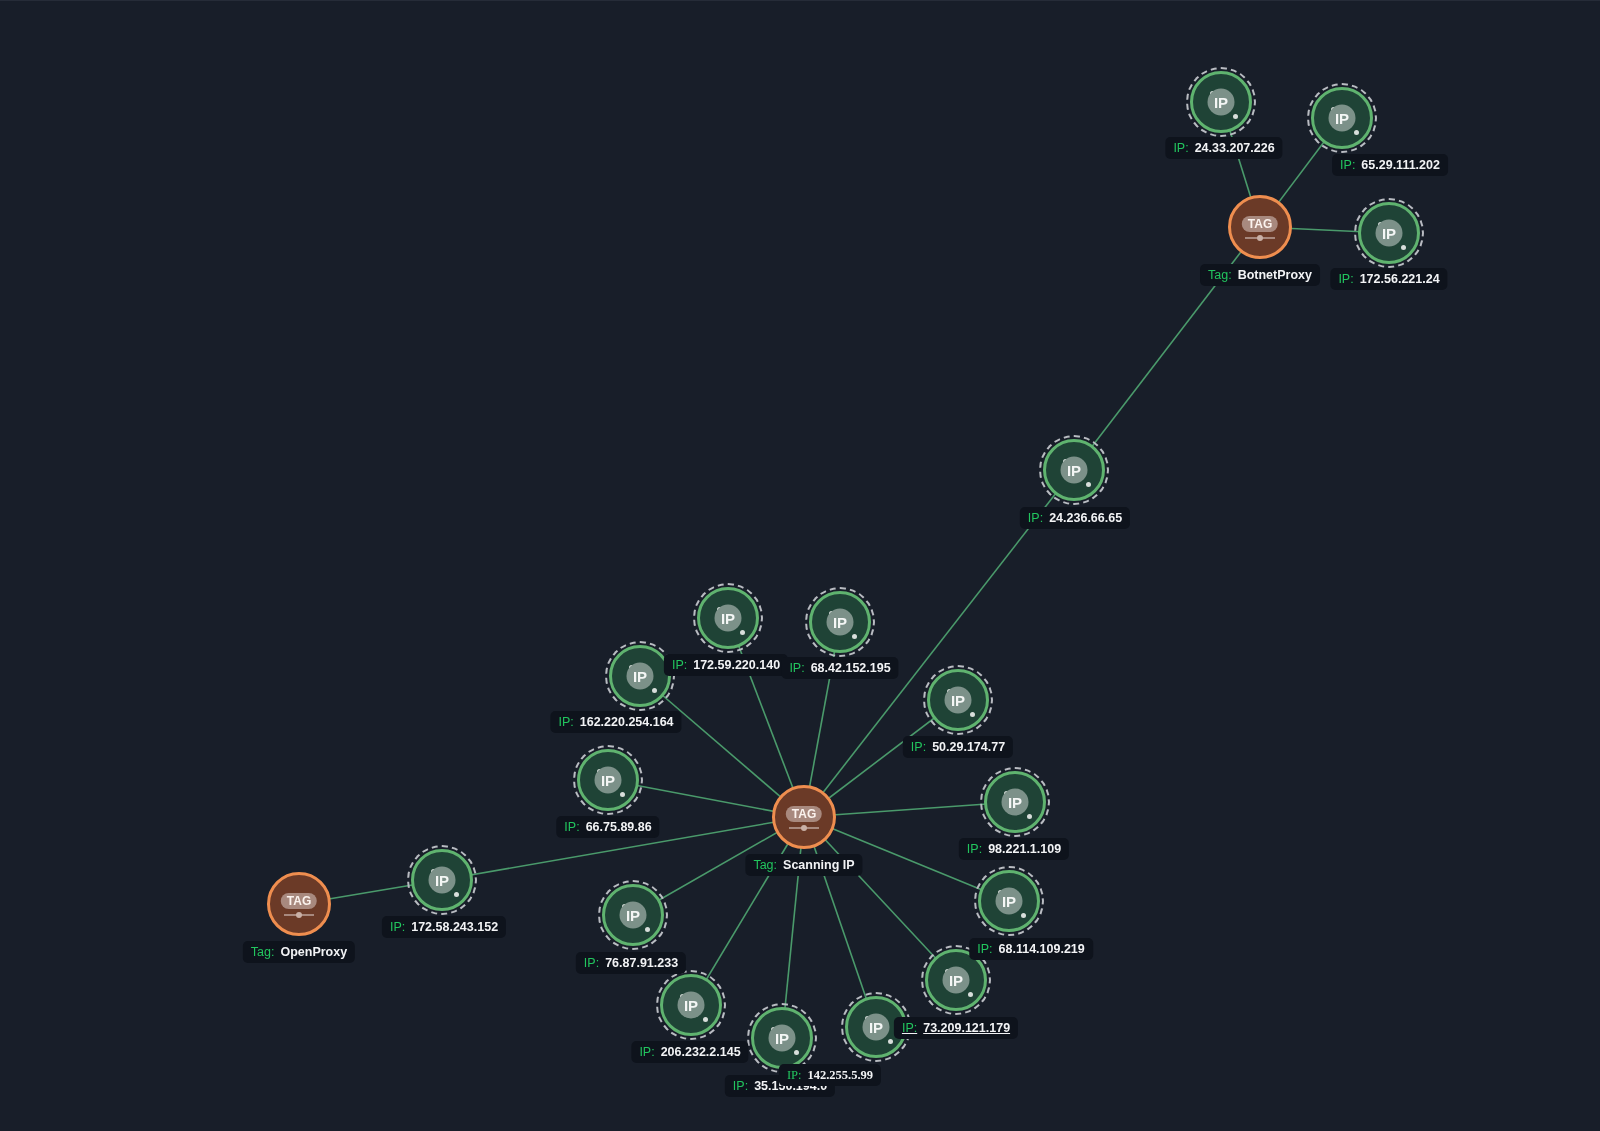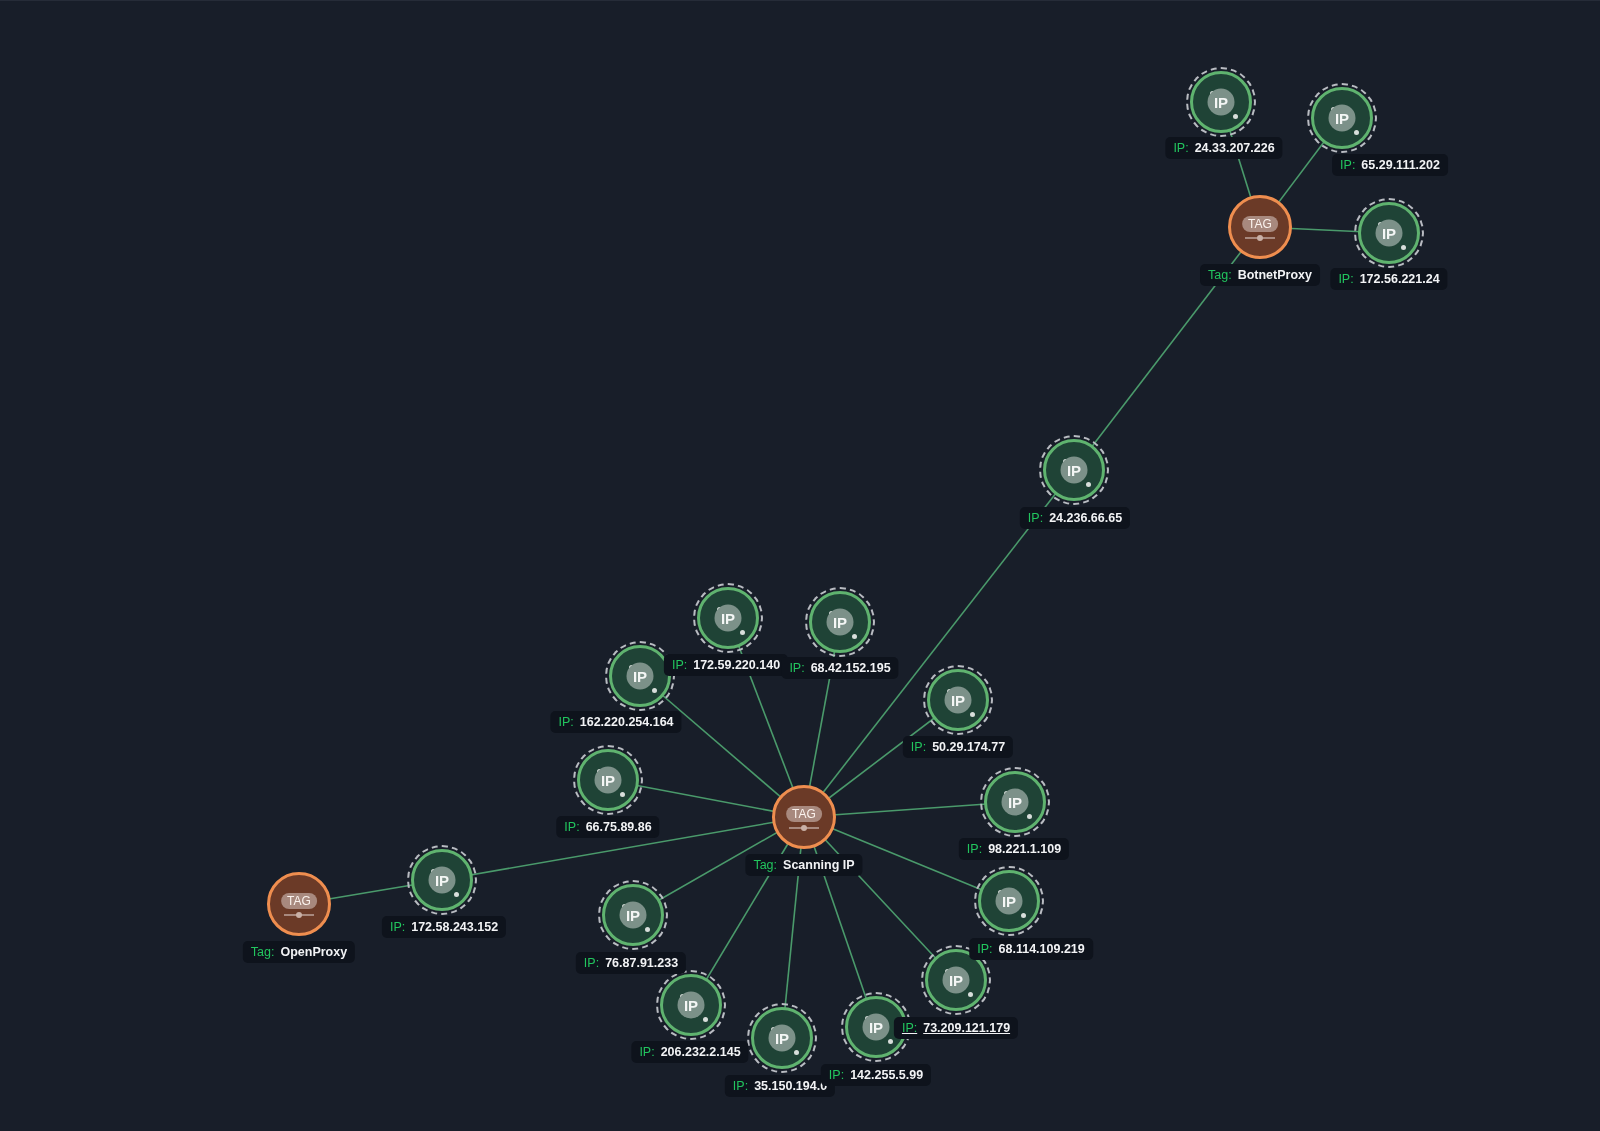--- a/index.html
+++ b/index.html
@@ -34,21 +34,21 @@
   .ip-node .dot.b { left:40px; top:40px; }
   .tag-node { width:64px; height:64px; }
   .tag-node .core {
     position:absolute; left:0; top:0; width:58px; height:58px;
     border:3px solid #ef8e4f; border-radius:50%;
     background:#6b3a27;
   }
   .tag-node .pill {
     position:absolute; left:50%; top:18px; transform:translateX(-50%);
     padding:0 6px; height:16px; border-radius:8px;
-    background:#a8897e; color:#fbf3ee; font-weight:normal; font-size:12px; line-height:16px;
+    background:#a8897e; color:#fbf3ee; font-weight:bold; font-size:12px; line-height:16px;
   }
   .tag-node .slider { position:absolute; left:14px; top:39px; width:30px; height:2px; background:#a8897e; }
   .tag-node .knob { position:absolute; left:26px; top:37px; width:6px; height:6px; border-radius:50%; background:#c9b0a6; }
   .label {
     position:absolute; transform: translateX(-50%);
     background:#0e131c; border-radius:5px;
     padding:3px 8px; white-space:nowrap;
     font-size:12.5px; line-height:16px; color:#f2f3f5; font-weight:bold;
     cursor:pointer;
   }
@@ -249,18 +249,18 @@
       <div class="label" style="left: 616px; top: 711px;"><span class="k">IP:</span><span>162.220.254.164</span></div>
       <div class="label" style="left: 958px; top: 736px;"><span class="k">IP:</span><span>50.29.174.77</span></div>
       <div class="label" style="left: 608px; top: 816px;"><span class="k">IP:</span><span>66.75.89.86</span></div>
       <div class="label" style="left: 1014px; top: 838px;"><span class="k">IP:</span><span>98.221.1.109</span></div>
       <div class="label" style="left: 444px; top: 916px;"><span class="k">IP:</span><span>172.58.243.152</span></div>
       <div class="label" style="left: 1031px; top: 938px; text-align: right;"><span class="k">IP:</span><span>68.114.109.219</span></div>
       <div class="label" style="left: 631px; top: 952px;"><span class="k">IP:</span><span>76.87.91.233</span></div>
       <div class="label" style="left: 956px; top: 1017px; text-decoration: underline;"><span class="k">IP:</span><span>73.209.121.179</span></div>
       <div class="label" style="left: 690px; top: 1041px;"><span class="k">IP:</span><span>206.232.2.145</span></div>
       <div class="label" style="left: 780px; top: 1075px;"><span class="k">IP:</span><span>35.150.194.0</span></div>
-      <div class="label" style="left: 876px; top: 1064px;"><span class="k">IP:</span><span>142.255.5.99</span></div>
+      <div class="label" style="left: 830px; top: 1064px; font-family: Liberation Serif, serif;"><span class="k">IP:</span><span>142.255.5.99</span></div>
       <div class="label" style="left: 1260px; top: 264px;"><span class="k">Tag:</span><span>BotnetProxy</span></div>
       <div class="label" style="left: 804px; top: 854px; text-align: center;"><span class="k">Tag:</span><span>Scanning IP</span></div>
       <div class="label" style="left: 299px; top: 941px;"><span class="k">Tag:</span><span>OpenProxy</span></div>
     </div>
 </div>
 
 </body></html>

